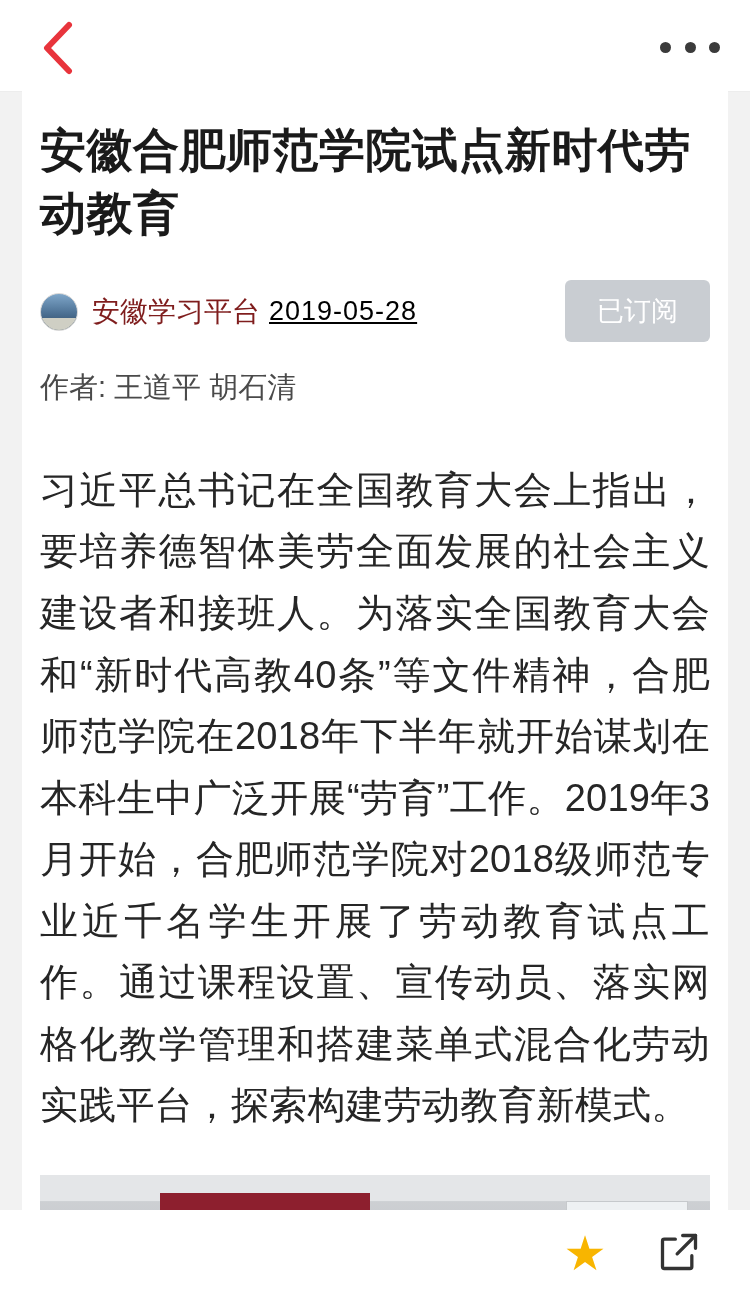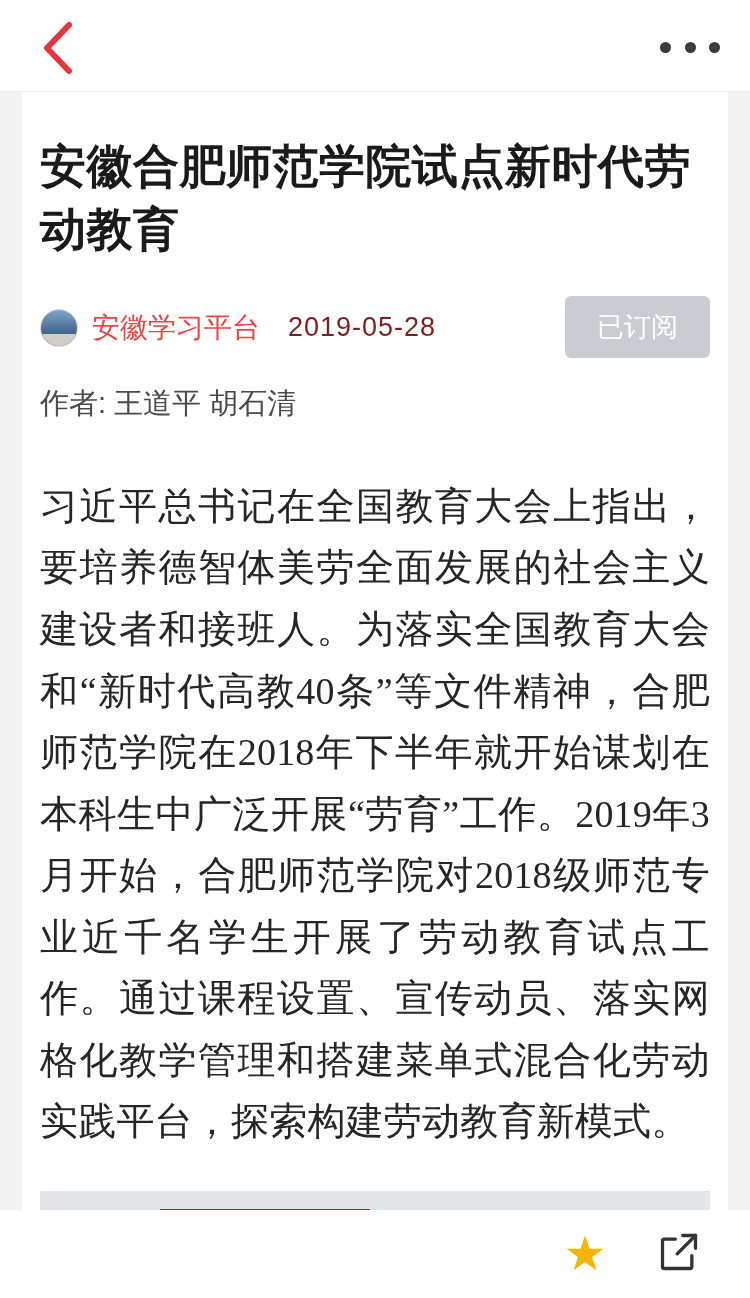--- a/index.html
+++ b/index.html
@@ -69,21 +69,21 @@
   .more-btn .dot {
     width: 11px;
     height: 11px;
     border-radius: 50%;
     background: #3b3b3b;
   }
 
   
   .content {
     position: absolute;
-    top: 93px;
+    top: 77px;
     left: 22px;
     width: 706px;
     height: 1205px;
     background: #ffffff;
     box-sizing: border-box;
     padding: 0 18px;
     overflow: hidden;
   }
   .title {
     margin: 42px 0 0 0;
@@ -115,28 +115,29 @@
   .avatar::after {
     content: "";
     position: absolute;
     left: 0; right: 0; bottom: 0;
     height: 12px;
     background: #cfcfc4;
   }
   .source {
     margin-left: 14px;
     font-size: 28px;
-    color: #ef4444;
+    color: #7f1d1d;
     font-family: "Liberation Sans", sans-serif;
   }
   .date {
-    margin-left: 28px;
+    margin-left: 9px;
     font-size: 27px;
-    color: #7f1d1d;
+    color: #000000;
     letter-spacing: 1px;
+    text-decoration: underline;
   }
   .subscribe-btn {
     position: absolute;
     right: 0;
     top: 0;
     width: 145px;
     height: 62px;
     border-radius: 6px;
     background: #c9cdd2;
     color: #ffffff;
@@ -148,21 +149,21 @@
     border: none;
     font-family: "Liberation Sans", sans-serif;
   }
   .author {
     margin-top: 24px;
     font-size: 29px;
     color: #4a4a4a;
   }
   .body-text {
     margin-top: 52px;
-    font-family: Liberation Serif, serif;
+    font-family: Liberation Sans, sans-serif;
     font-size: 38px;
     line-height: 1.62;
     color: #262626;
     text-align: justify;
     letter-spacing: 0.2px;
   }
 
   
   .article-image {
     margin-top: 38px;

